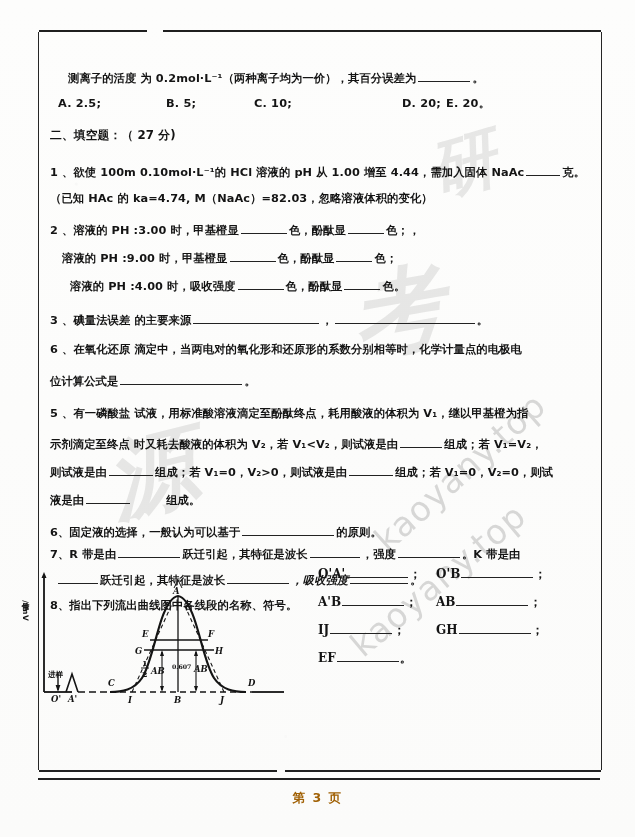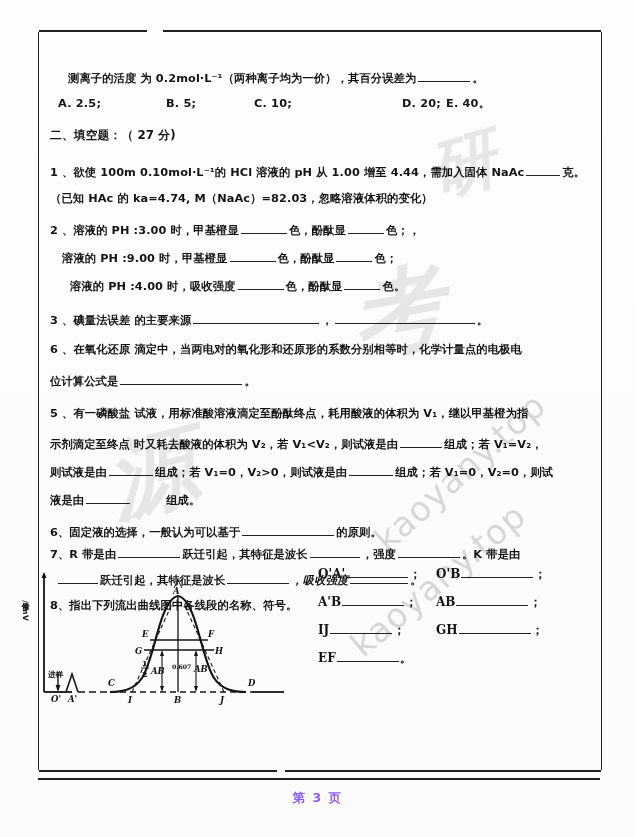--- a/index.html
+++ b/index.html
@@ -187,21 +187,21 @@
   }
   .footer-text {
     position: absolute;
     left: 0;
     top: 790px;
     width: 635px;
     text-align: center;
     font-size: 12.5px;
     font-weight: 700;
     letter-spacing: 1.5px;
-    color: #8b5cf6;
+    color: #a16207;
     z-index: 3;
     font-family: "DejaVu Sans", "Liberation Sans", sans-serif;
   }
 </style>
 </head>
 <body>
 
 <div class="scan-bg"></div>
 
 <div class="wm-layer">
@@ -221,21 +221,21 @@
 
 <div class="content">
 
   <div style="position:absolute; left:22px; top:34px; white-space:nowrap;">
     <span class="ln" style="position:static;">测离子的活度 为 0.2mol·L⁻¹（两种离子均为一价），其百分误差为</span><span class="blank" style="width:52px;"></span><span class="ln" style="position:static;">。</span>
   </div>
   <div class="ln opt-row" style="left:12px;  top:62px;">A. 2.5;</div>
   <div class="ln opt-row" style="left:120px; top:62px;">B. 5;</div>
   <div class="ln opt-row" style="left:208px; top:62px;">C. 10;</div>
   <div class="ln opt-row" style="left:308px; top:62px;margin-left:48px;">D. 20;</div>
-  <div class="ln opt-row" style="left:400px; top:62px;">E. 40。</div>
+  <div class="ln opt-row" style="left:400px; top:62px;">E. 20。</div>
 
   <div class="ln" style="left:4px; top:94px; font-size:11.8px;">二、填空题：（ 27 分)</div>
 
   <div style="position:absolute; left:4px; top:128px; white-space:nowrap;">
     <span class="ln" style="position:static;">1 、欲使 100m  0.10mol·L⁻¹的 HCl 溶液的 pH 从 1.00 增至 4.44，需加入固体 NaAc</span><span class="blank" style="width:34px;"></span><span class="ln" style="position:static;">克。</span>
   </div>
   <div class="ln" style="left:4px; top:157px;">（已知 HAc 的  ka=4.74, M（NaAc）=82.03，忽略溶液体积的变化）</div>
 
   <div style="position:absolute; left:4px; top:186px; white-space:nowrap;">
     <span class="ln" style="position:static;">2 、溶液的 PH  :3.00 时，甲基橙显</span><span class="blank" style="width:46px;"></span><span class="ln" style="position:static;">色，酚酞显</span><span class="blank" style="width:36px;"></span><span class="ln" style="position:static;">色；，</span>

